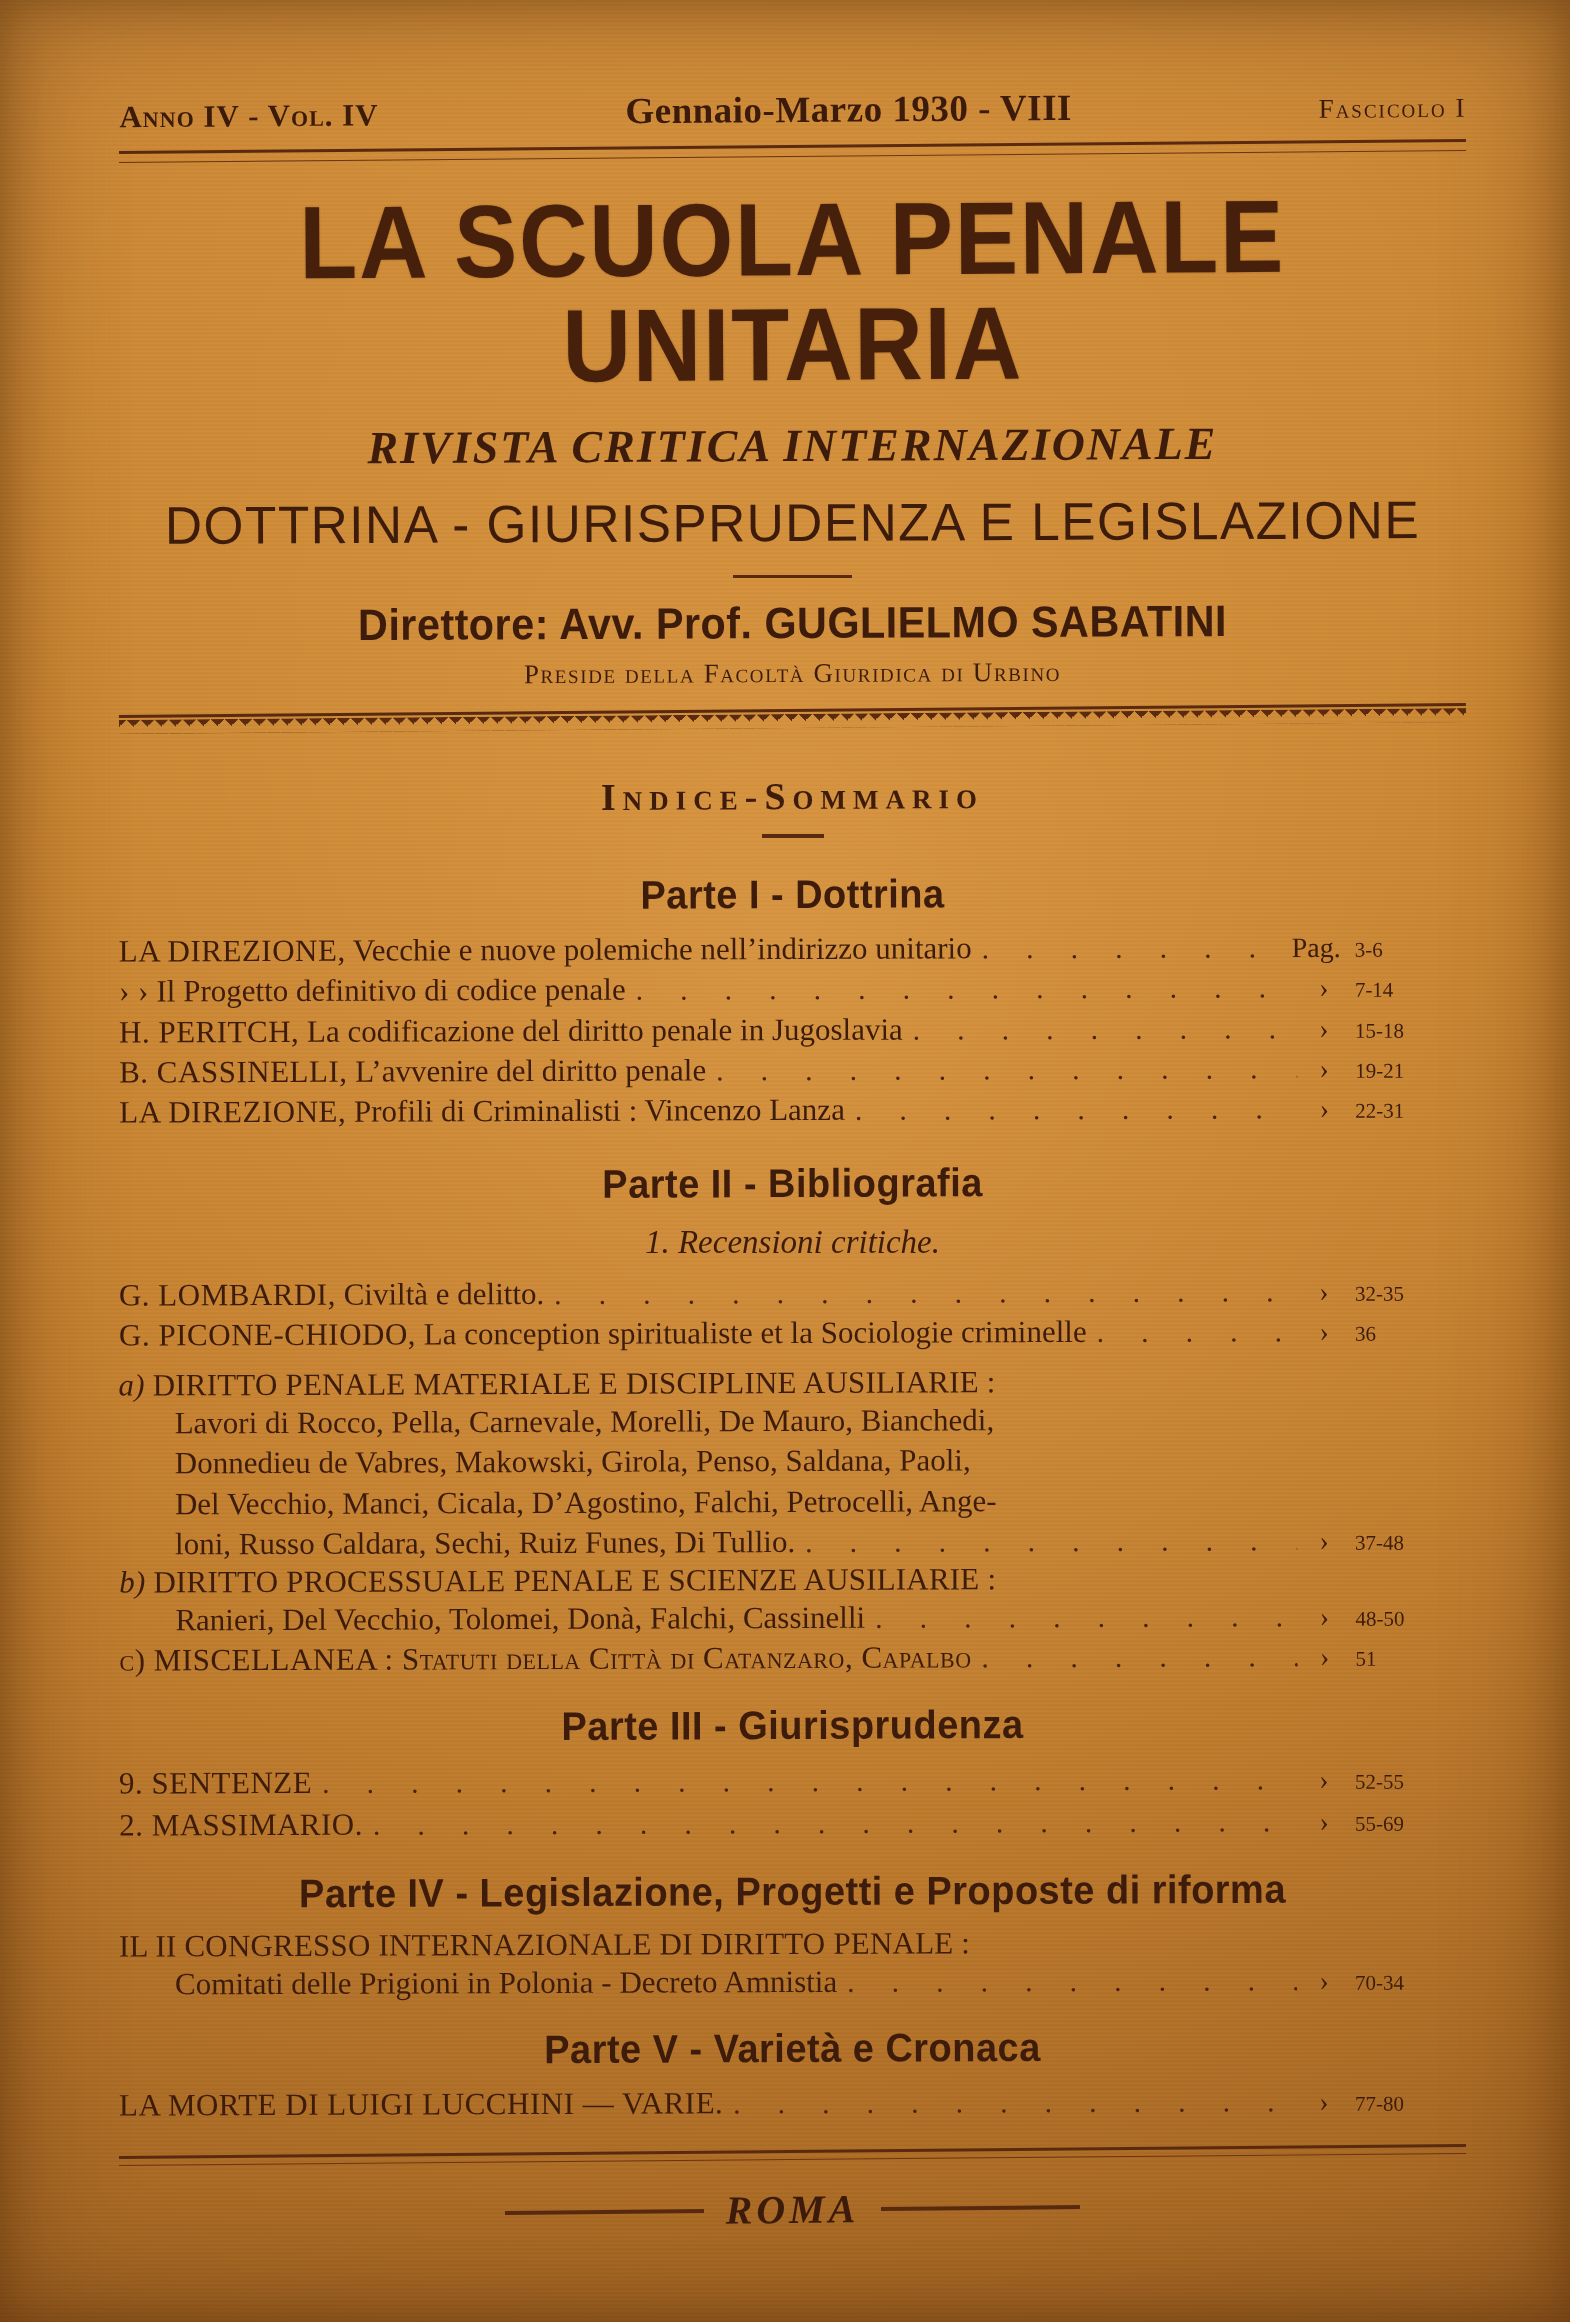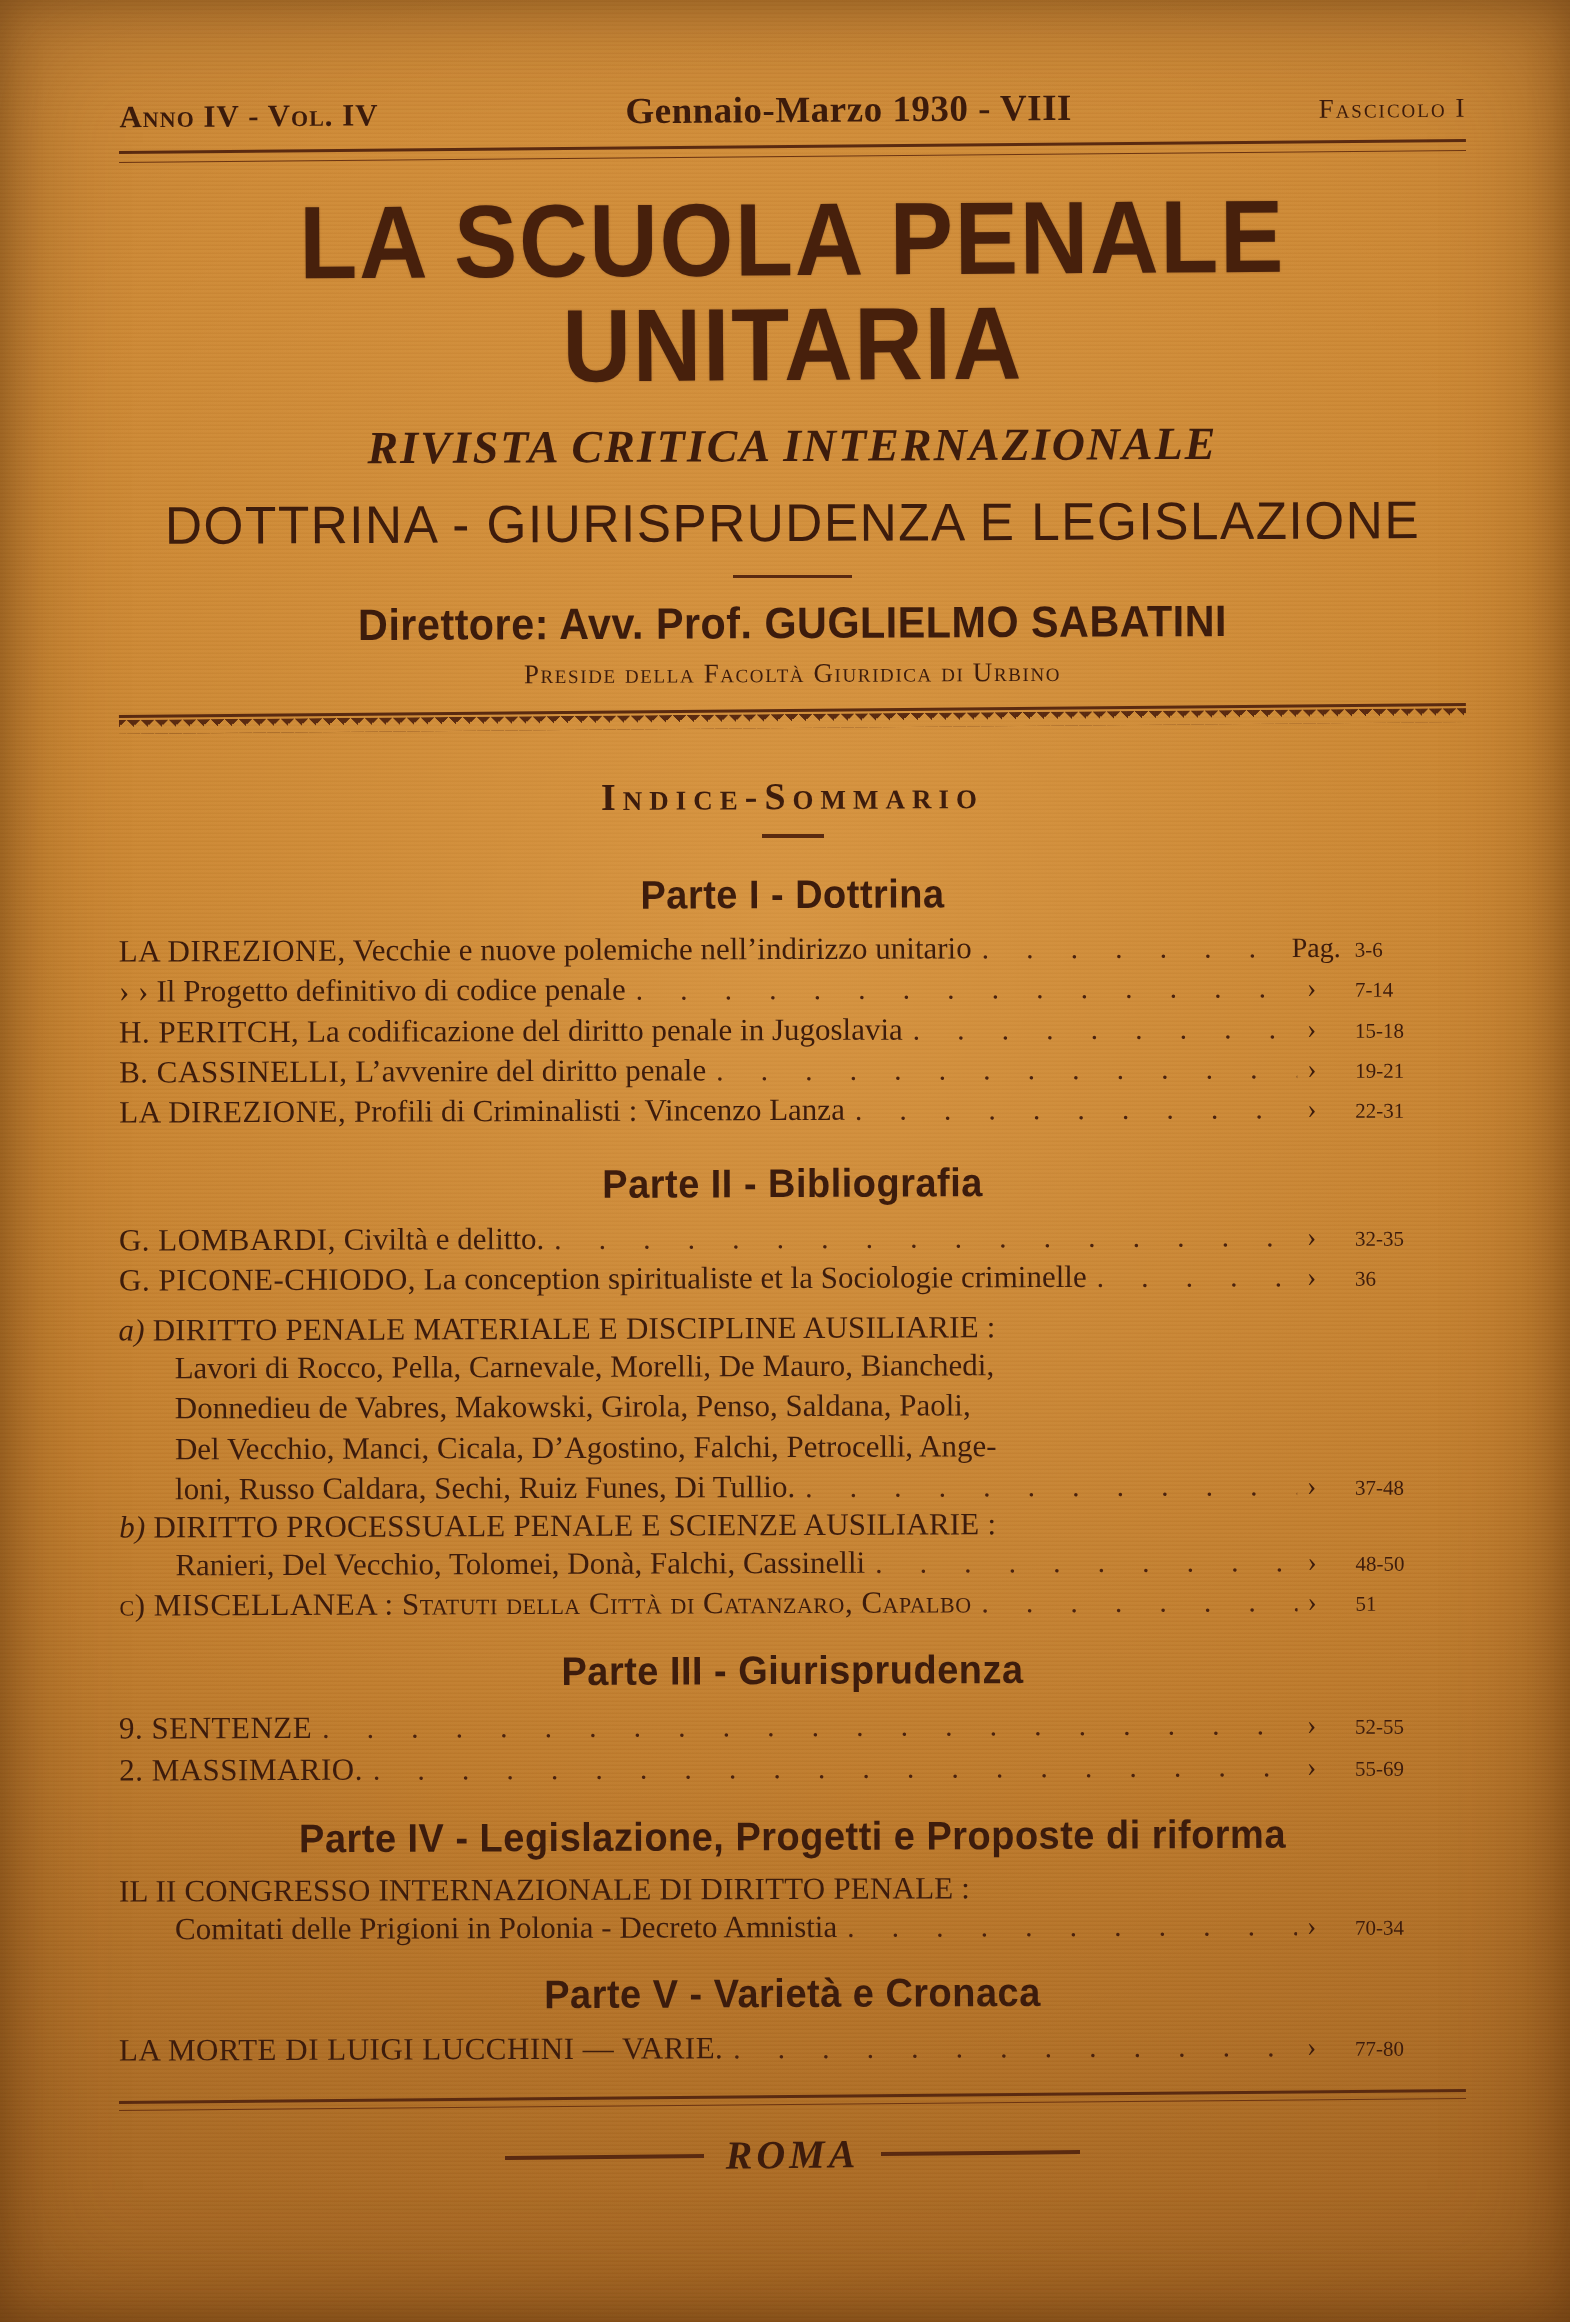--- a/index.html
+++ b/index.html
@@ -149,21 +149,21 @@
   .row .txt { flex:0 0 auto; }
   .row .lead {
     flex:1 1 auto;
     overflow:hidden;
     margin:0 10px;
     letter-spacing:15px;
     font-size:29px;
     color:#4a220e;
     white-space:nowrap;
   }
-  .row .mark { flex:0 0 34px; text-align:left; font-size:28px; }
+  .row .mark { flex:0 0 34px; text-align:center; font-size:28px; }
   .row .pg { flex:0 0 111px; text-align:left; font-size:21px; padding-left:14px; }
 
   .caps { font-variant:small-caps; letter-spacing:0.5px; }
   .hang { padding-left:56px; }
 
   .block-head { font-size:31px; letter-spacing:0.2px; white-space:nowrap; }
   .block-head .lbl { font-style:italic; }
   .block-line { font-size:31px; padding-left:56px; line-height:1.30; white-space:nowrap; }
 
   .p3rows .row { line-height:1.34; }
@@ -245,20 +245,21 @@
         </div>
         <div class="row">
           <span class="txt"><span class="caps">LA DIREZIONE,</span> Profili di Criminalisti : Vincenzo Lanza</span>
           <span class="lead">. . . . . . . . . . . . . . . . . . . . . . . . . . . . . . . . . . . .</span>
           <span class="mark">›</span>
           <span class="pg">22-31</span>
         </div>
       </div>
 
     <div class="parte p2">Parte II - Bibliografia</div>
+    <div class="subhead">1. Recensioni critiche.</div>
     <div class="entries" id="part2-rows1">
         <div class="row">
           <span class="txt"><span class="caps">G. LOMBARDI,</span> Civiltà e delitto.</span>
           <span class="lead">. . . . . . . . . . . . . . . . . . . . . . . . . . . . . . . . . . . .</span>
           <span class="mark">›</span>
           <span class="pg">32-35</span>
         </div>
         <div class="row">
           <span class="txt"><span class="caps">G. PICONE-CHIODO,</span> La conception spiritualiste et la Sociologie criminelle</span>
           <span class="lead">. . . . . . . . . . . . . . . . . . . . . . . . . . . . . . . . . . . .</span>

